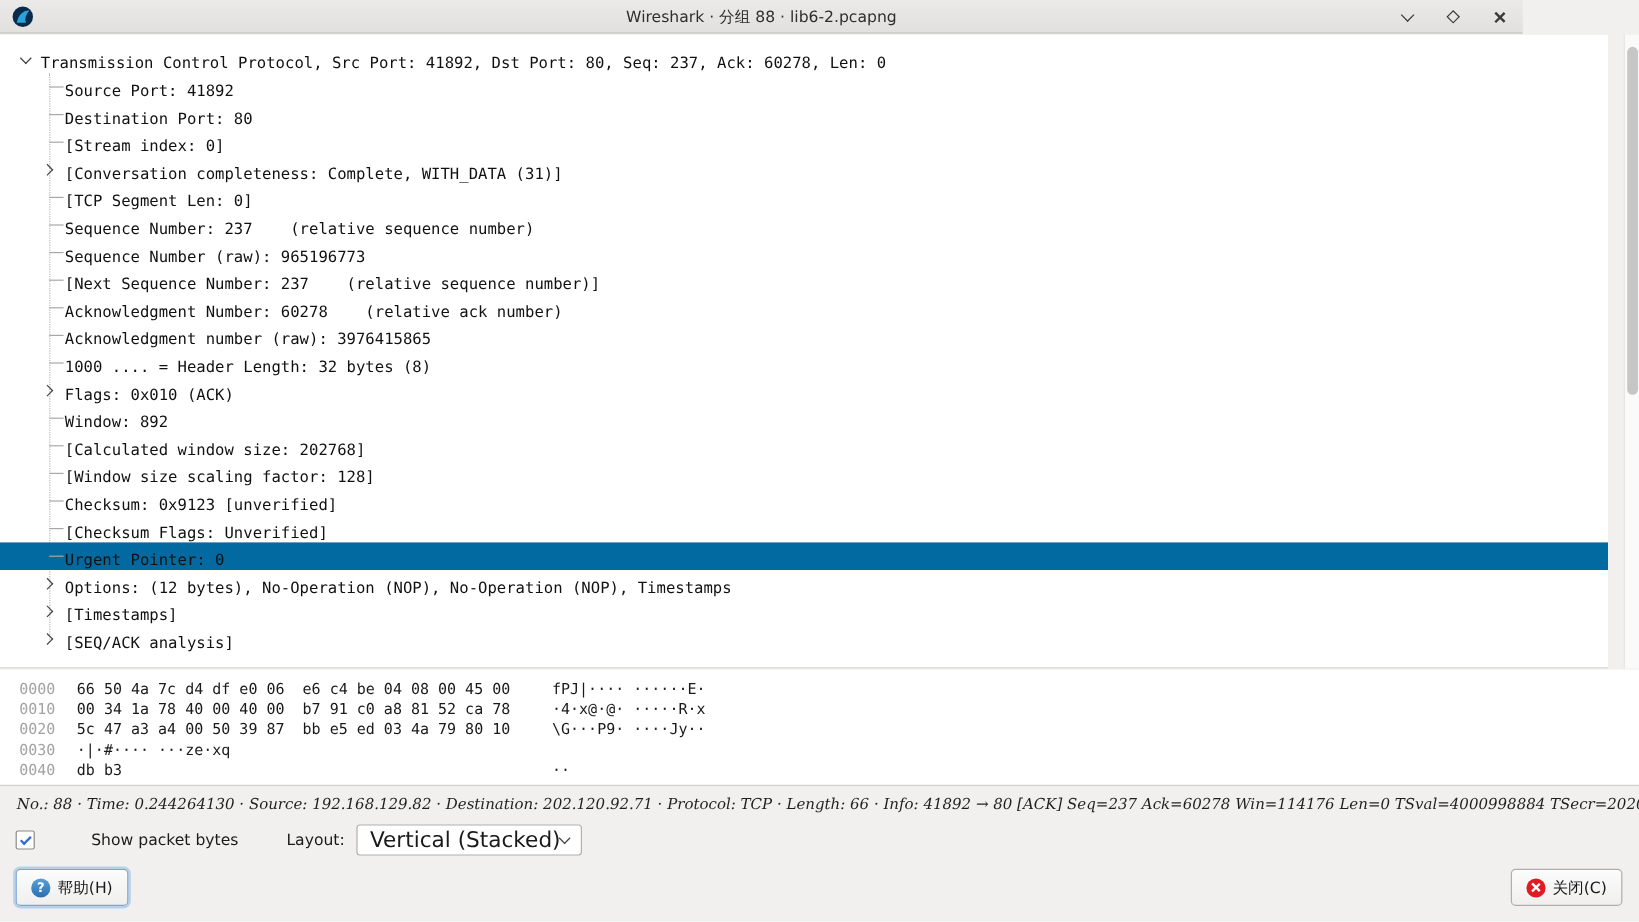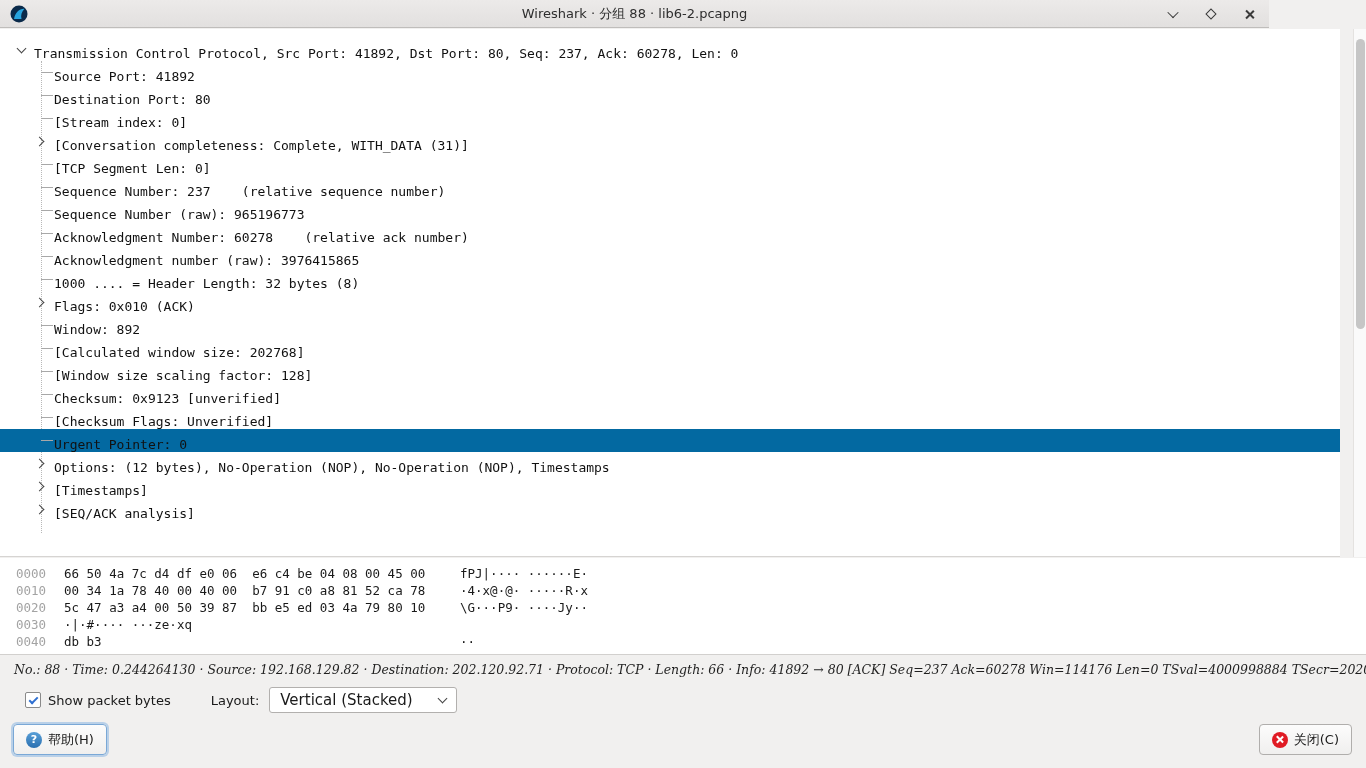--- a/index.html
+++ b/index.html
@@ -50,29 +50,29 @@
   .hex-offset { width:48px; flex:0 0 48px; color:#a3a3a3; }
   .hex-bytes { width:396px; flex:0 0 396px; color:#1a1a1a; }
   .hex-ascii { color:#1a1a1a; }
 
   
   .status-line { position:absolute; top:662px; left:14px; width:1340px; height:16px;
     font-family:"DejaVu Serif","Liberation Serif",serif; font-style:italic; font-size:12.5px; color:#1f1f1f; white-space:nowrap; }
 
   
   .controls-row { position:absolute; top:686px; left:0; width:1366px; height:28px; display:flex; align-items:center; }
-  .cb-wrap { display:flex; align-items:center; margin-left:25px; cursor:pointer; }
+  .cb-wrap { display:flex; align-items:center; margin-left:13px; cursor:pointer;gap:40px; }
   .checkbox { width:16px; height:16px; background:#ffffff; border:1px solid #8a8a8a; border-radius:2px;
     display:flex; align-items:center; justify-content:center; margin-right:7px; position:relative; }
   .checkmark { width:9px; height:5px; border-left:2px solid #2f6fd0; border-bottom:2px solid #2f6fd0; transform:rotate(-45deg); margin-top:-2px; }
   .cb-label { font-size:13px; }
   .layout-label { font-size:13px; margin-left:40px; }
   .combo { width:188px; height:26px; margin-left:10px; background:#ffffff;
     border:1px solid #b2b0ae; border-radius:3px; display:flex; align-items:center;
-    padding:0 10px; font-size:15px; cursor:pointer; position:relative; }
+    padding:0 10px; font-size:18px; cursor:pointer; position:relative; }
   .combo-value { flex:1; white-space:nowrap; overflow:hidden; }
   .combo-arrow { width:7px; height:7px; border-right:1.5px solid #444; border-bottom:1.5px solid #444; transform:rotate(45deg); margin-top:-3px; }
 
   
   .button-row { position:absolute; top:724px; left:0; width:1366px; height:34px; }
   .btn { position:absolute; height:31px; display:flex; align-items:center; gap:6px;
     background:linear-gradient(#fcfcfc,#f0efee); border:1px solid #b0aeac; border-radius:4px;
     padding:0 12px; font-size:13px; font-family:"DejaVu Sans","Liberation Sans",sans-serif; color:#1a1a1a; cursor:pointer; }
   .btn.help { left:13px; border-color:#7aa8d6; box-shadow:0 0 0 2px rgba(80,150,220,0.35); }
   .btn.close { right:14px; }
@@ -110,20 +110,21 @@
 <div class="tree-pane">
   <div class="tree-vline"></div>
 <div class="tree-row"><span class="indent-root"></span><span class="expander-cell"><span class="chev-down"></span></span><span class="tree-text">Transmission Control Protocol, Src Port: 41892, Dst Port: 80, Seq: 237, Ack: 60278, Len: 0</span></div>
     <div class="tree-row"><span class="indent-child"></span><span class="expander-cell"><span class="branch-dash"></span></span><span class="tree-text">Source Port: 41892</span></div>
     <div class="tree-row"><span class="indent-child"></span><span class="expander-cell"><span class="branch-dash"></span></span><span class="tree-text">Destination Port: 80</span></div>
     <div class="tree-row"><span class="indent-child"></span><span class="expander-cell"><span class="branch-dash"></span></span><span class="tree-text">[Stream index: 0]</span></div>
     <div class="tree-row"><span class="indent-child"></span><span class="expander-cell"><span class="chev-right"></span></span><span class="tree-text">[Conversation completeness: Complete, WITH_DATA (31)]</span></div>
     <div class="tree-row"><span class="indent-child"></span><span class="expander-cell"><span class="branch-dash"></span></span><span class="tree-text">[TCP Segment Len: 0]</span></div>
     <div class="tree-row"><span class="indent-child"></span><span class="expander-cell"><span class="branch-dash"></span></span><span class="tree-text">Sequence Number: 237    (relative sequence number)</span></div>
     <div class="tree-row"><span class="indent-child"></span><span class="expander-cell"><span class="branch-dash"></span></span><span class="tree-text">Sequence Number (raw): 965196773</span></div>
+    <div class="tree-row"><span class="indent-child"></span><span class="expander-cell"><span class="branch-dash"></span></span><span class="tree-text">[Next Sequence Number: 237    (relative sequence number)]</span></div>
     <div class="tree-row"><span class="indent-child"></span><span class="expander-cell"><span class="branch-dash"></span></span><span class="tree-text">Acknowledgment Number: 60278    (relative ack number)</span></div>
     <div class="tree-row"><span class="indent-child"></span><span class="expander-cell"><span class="branch-dash"></span></span><span class="tree-text">Acknowledgment number (raw): 3976415865</span></div>
     <div class="tree-row"><span class="indent-child"></span><span class="expander-cell"><span class="branch-dash"></span></span><span class="tree-text">1000 .... = Header Length: 32 bytes (8)</span></div>
     <div class="tree-row"><span class="indent-child"></span><span class="expander-cell"><span class="chev-right"></span></span><span class="tree-text">Flags: 0x010 (ACK)</span></div>
     <div class="tree-row"><span class="indent-child"></span><span class="expander-cell"><span class="branch-dash"></span></span><span class="tree-text">Window: 892</span></div>
     <div class="tree-row"><span class="indent-child"></span><span class="expander-cell"><span class="branch-dash"></span></span><span class="tree-text">[Calculated window size: 202768]</span></div>
     <div class="tree-row"><span class="indent-child"></span><span class="expander-cell"><span class="branch-dash"></span></span><span class="tree-text">[Window size scaling factor: 128]</span></div>
     <div class="tree-row"><span class="indent-child"></span><span class="expander-cell"><span class="branch-dash"></span></span><span class="tree-text">Checksum: 0x9123 [unverified]</span></div>
     <div class="tree-row"><span class="indent-child"></span><span class="expander-cell"><span class="branch-dash"></span></span><span class="tree-text">[Checksum Flags: Unverified]</span></div>
     <div class="tree-row selected"><span class="indent-child"></span><span class="expander-cell"><span class="branch-dash"></span></span><span class="tree-text">Urgent Pointer: 0</span></div>

